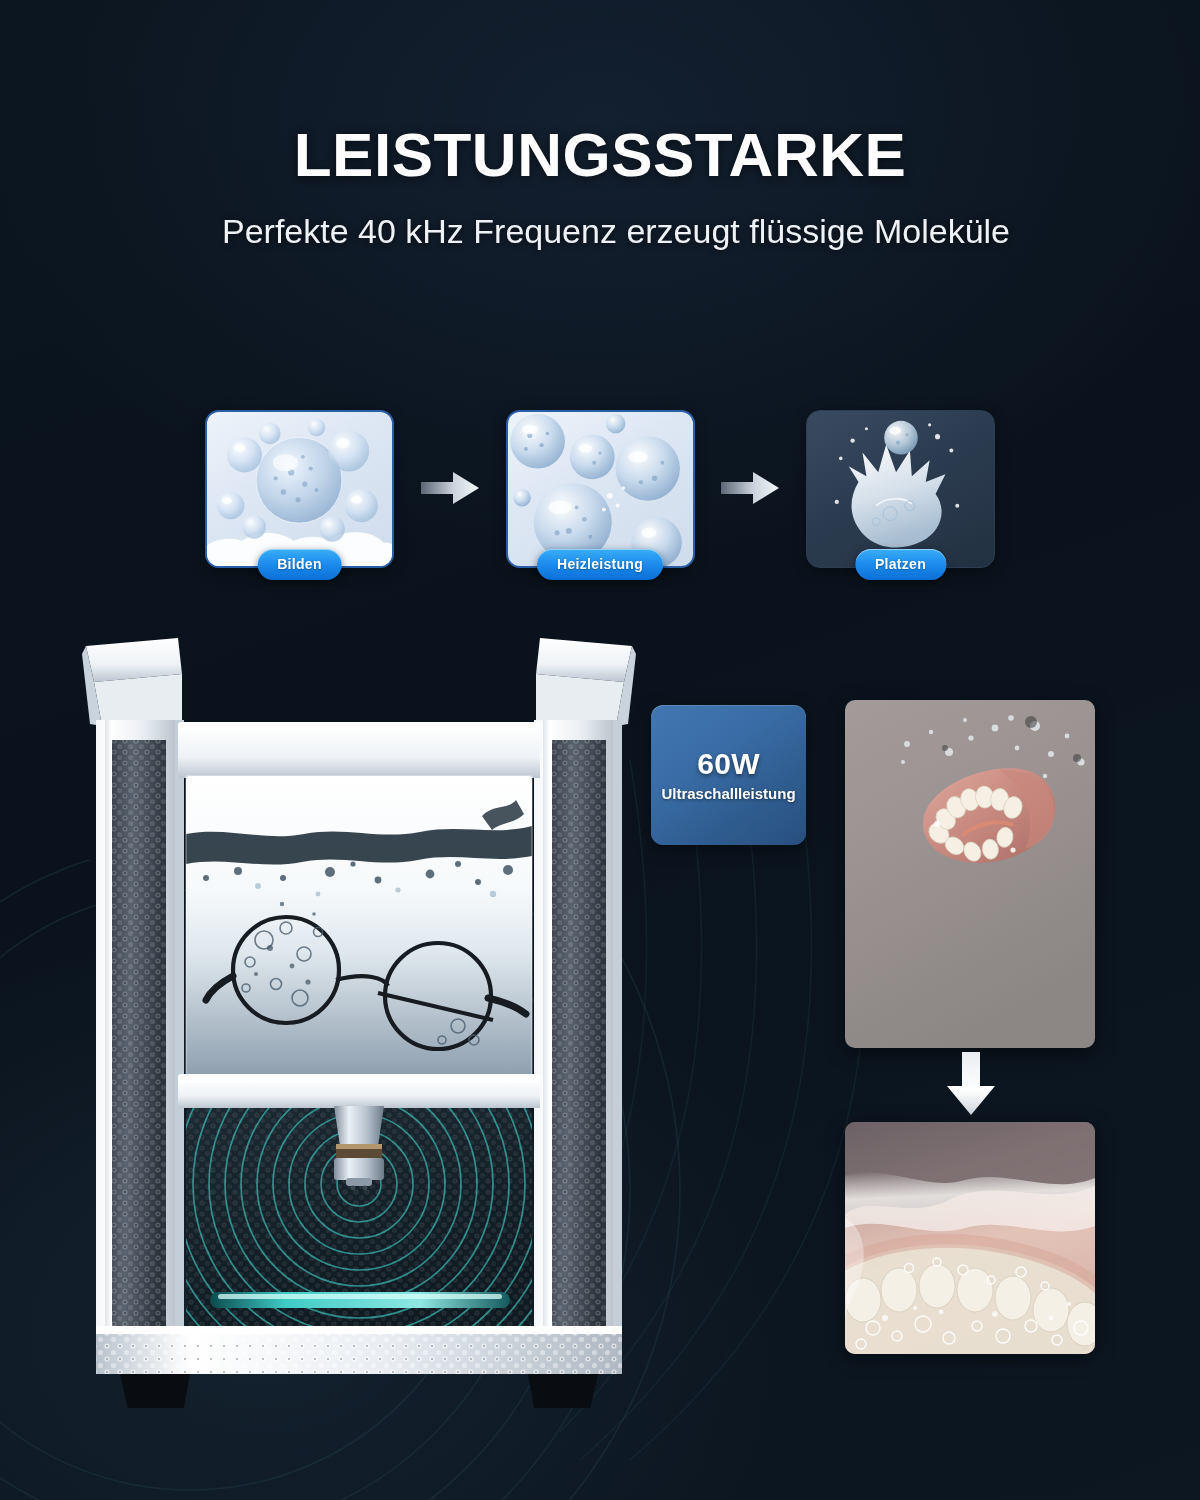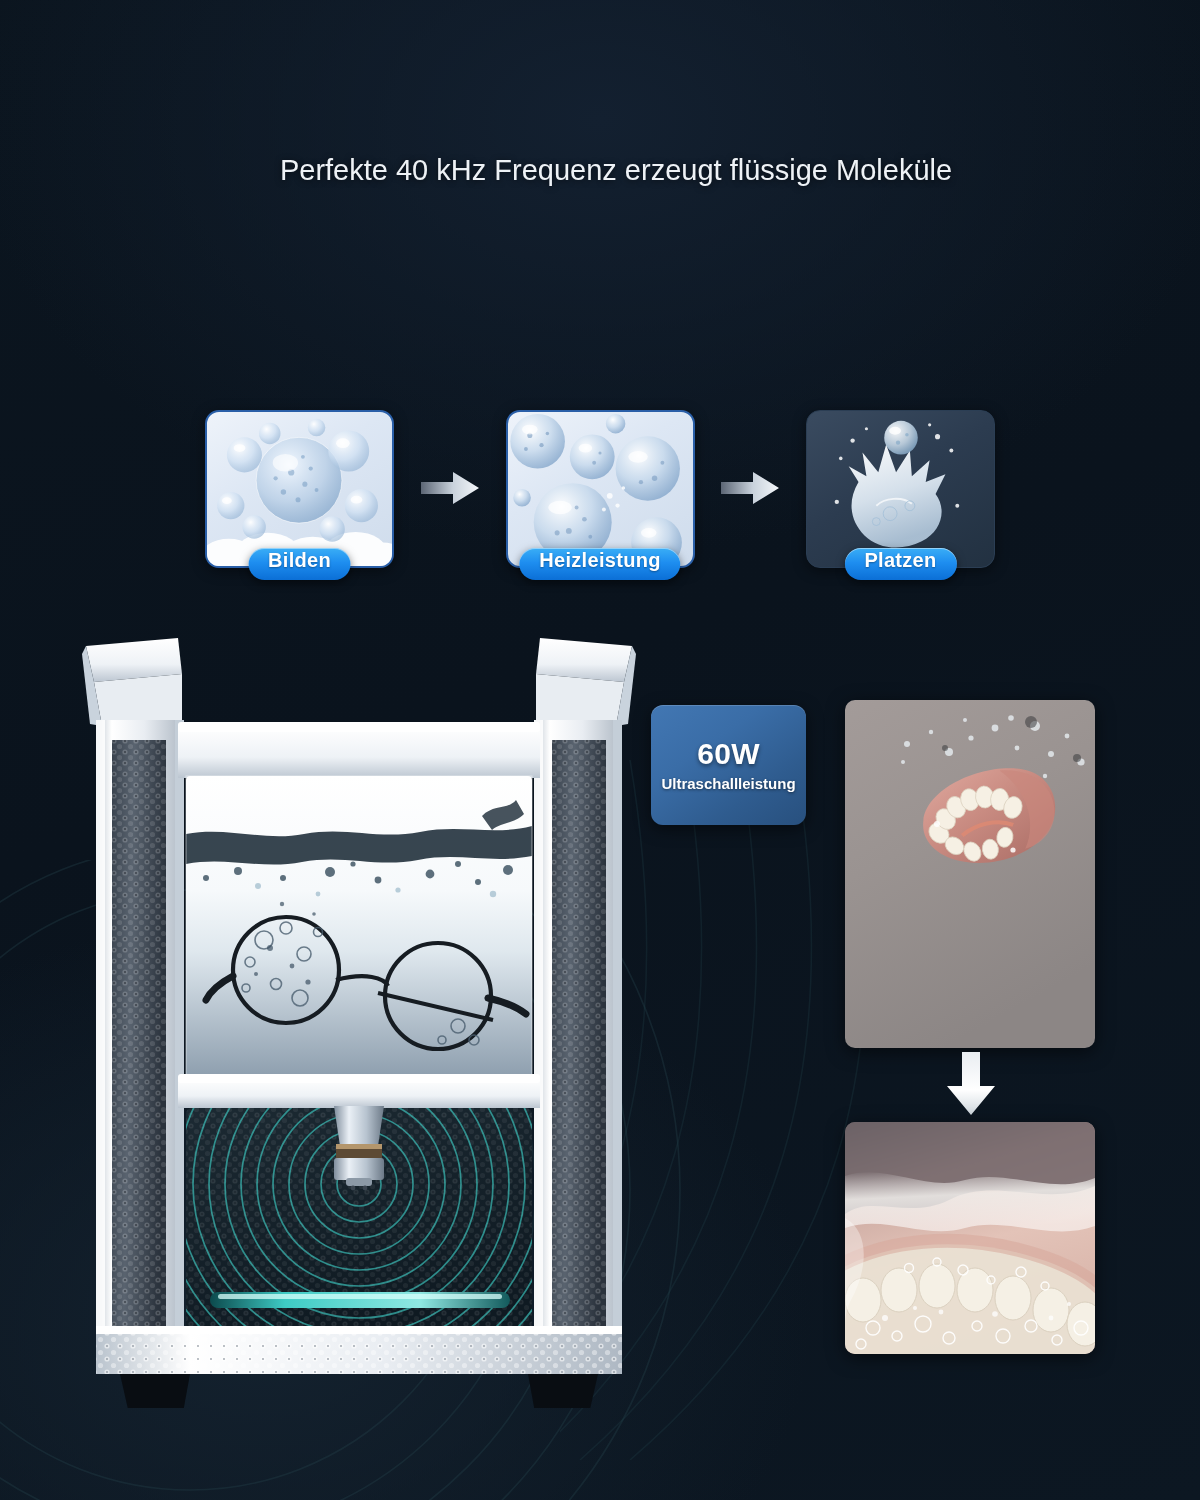--- a/index.html
+++ b/index.html
@@ -21,21 +21,21 @@
   .bg-arcs { position:absolute; left:-140px; top:860px; width:900px; height:640px; opacity:.5; pointer-events:none; }
   .bg-arcs-r { position:absolute; left:560px; top:760px; width:620px; height:700px; opacity:.38; pointer-events:none; }
 
   
   .header { position:absolute; left:0; right:0; top:118px; text-align:center; }
   .title {
     color:#fdfdfd; font-size:62px; line-height:74px; font-weight:700;
     letter-spacing:.5px; text-shadow:0 2px 10px rgba(0,0,0,.55);
   }
   .subtitle {
-    margin-top:35px; color:#eef2f6; font-size:29px; line-height:34px; font-weight:400;
+    margin-top:22px; color:#eef2f6; font-size:34px; line-height:34px; font-weight:400;
     text-shadow:0 1px 6px rgba(0,0,0,.6);
     padding-left:32px;
   }
 
   
   .steps {
     position:absolute; left:205px; top:410px; width:790px; height:160px;
     display:flex; align-items:flex-start; justify-content:space-between;
   }
   .step { position:relative; width:189px; height:158px; }
@@ -47,36 +47,36 @@
     background:linear-gradient(150deg,#eef3fa 0%,#dde7f4 40%,#cfdcec 100%);
     box-shadow:0 3px 14px rgba(0,0,0,.45);
   }
   .step-3 .step-card {
     border:1px solid #2b3e54;
     background:linear-gradient(150deg,#3a4b60 0%,#2c3c50 45%,#223141 100%);
     box-shadow:0 3px 14px rgba(0,0,0,.45);
   }
   .pill {
     position:absolute; left:50%; transform:translateX(-50%); bottom:-12px;
-    padding:1px 20px 8px; border-radius:16px; white-space:nowrap;
+    padding:7px 20px 8px; border-radius:16px; white-space:nowrap;
     background:linear-gradient(180deg,#3aaef6 0%,#1e8ef0 45%,#0b6fd6 100%);
-    color:#fff; font-size:20px; font-weight:700; letter-spacing:.3px;
+    color:#fff; font-size:14px; font-weight:700; letter-spacing:.3px;
     box-shadow:0 3px 9px rgba(0,0,0,.5), inset 0 1px 0 rgba(255,255,255,.45);
     text-shadow:0 1px 2px rgba(0,0,0,.35);
     z-index:4;
   }
   .arrow-right { width:62px; height:40px; margin-top:58px; flex:0 0 auto; }
 
   
   .device { position:absolute; left:78px; top:628px; width:562px; height:780px; }
 
   
   .specs { position:absolute; left:651px; top:705px; width:155px; }
   .spec {
-    width:155px; height:120px; border-radius:12px; margin-bottom:60px;
+    width:155px; height:140px; border-radius:12px; margin-bottom:60px;
     background:linear-gradient(145deg,#3f72ad 0%,#376aa3 35%,#2c5party 60%,#27507f 100%);
     background:linear-gradient(145deg,#4277b3 0%,#3a6da7 35%,#2f5c8f 70%,#28507e 100%);
     box-shadow:0 4px 16px rgba(0,0,0,.5), inset 0 1px 0 rgba(255,255,255,.16);
     display:flex; flex-direction:column; align-items:center; justify-content:center;
     color:#fff;
   }
   .spec:last-child { margin-bottom:0; }
   .spec-value { font-size:30px; font-weight:700; letter-spacing:.3px; line-height:34px;
     text-shadow:0 2px 4px rgba(0,0,0,.45); }
   .spec-label { font-size:15px; font-weight:700; margin-top:3px; line-height:19px;
@@ -114,20 +114,21 @@
     <path d="M-130 700 C 60 520, 120 300, 70 0"></path>
     <path d="M-80 700 C 115 520, 175 300, 125 0"></path>
     <path d="M-30 700 C 170 520, 230 300, 180 0"></path>
     <path d="M20 700 C 225 520, 285 300, 235 0"></path>
     <path d="M70 700 C 280 520, 340 300, 290 0"></path>
   </g>
 </svg>
 
 <div class="header">
   <div class="title">
+    <div>LEISTUNGSSTARKE</div>
   </div>
   <div class="subtitle">
     <div>Perfekte 40 kHz Frequenz erzeugt flüssige Moleküle</div>
   </div>
 </div>
 
 <div class="steps">
 
   <div class="step step-1">
     <div class="step-card">

